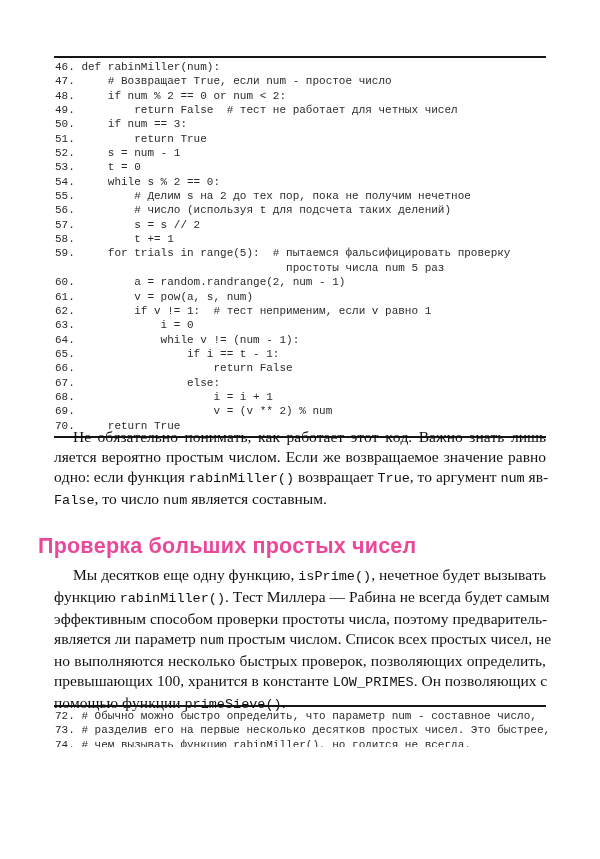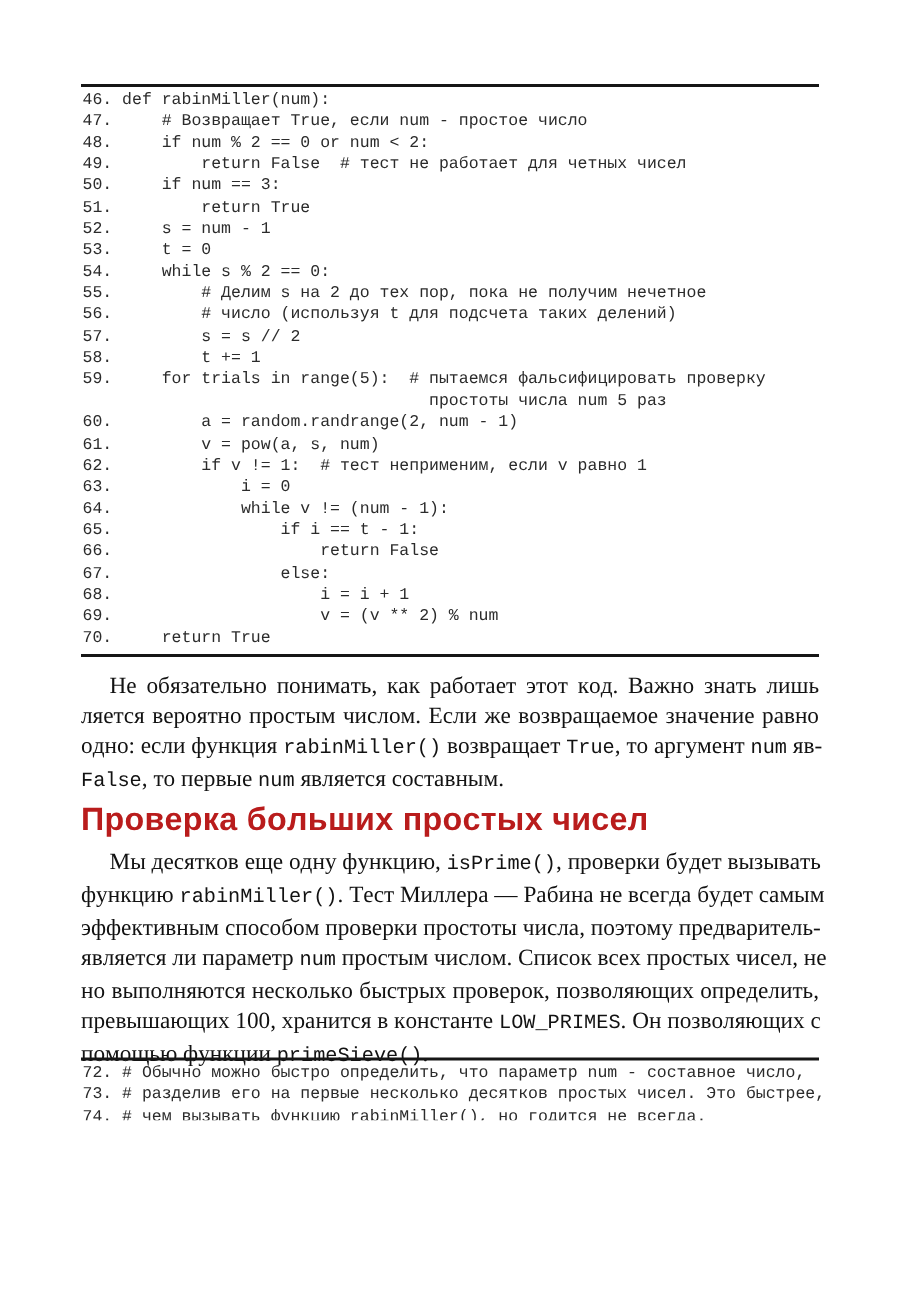--- a/index.html
+++ b/index.html
@@ -27,23 +27,23 @@
   .pline {
     line-height:20px; white-space:nowrap; text-align:justify;
   }
   .pline.j { text-align-last:justify; }
   .pline.ind { text-indent:19px; }
   .mono {
     font-family:"Liberation Mono", monospace;
     font-size:13.5px;
   }
   .heading {
-    position:absolute; left:54px; top:534px; margin:0;
+    position:absolute; left:38px; top:534px; margin:0;
     font-family:"Liberation Sans", sans-serif;
-    font-weight:bold; font-size:21.5px; color:#b91c1c;
+    font-weight:bold; font-size:21.5px; color:#ec4899;
     letter-spacing:0.2px;
   }
   .footer {
     position:absolute; left:55px; top:792px;
     font-family:"Liberation Sans", sans-serif;
     font-size:15.5px; color:#0a0a0a;
   }
   .footer .num { font-weight:normal; margin-right:16px; }
 </style>
 </head>
@@ -75,31 +75,31 @@
 64.             while v != (num - 1):
 65.                 if i == t - 1:
 66.                     return False
 67.                 else:
 68.                     i = i + 1
 69.                     v = (v ** 2) % num
 70.     return True</div>
 
   <div class="rule" style="top:436px"></div>
 
-  <div class="para" style="top:448px">
+  <div class="para" style="top:427px">
       <div class="pline j ind"><span>Не обязательно понимать, как работает этот код. Важно знать лишь</span></div>
       <div class="pline j"><span>ляется вероятно простым числом. Если же возвращаемое значение равно</span></div>
       <div class="pline j"><span>одно: если функция </span><span class="mono">rabinMiller()</span><span> возвращает </span><span class="mono">True</span><span>, то аргумент </span><span class="mono">num</span><span> яв-</span></div>
-      <div class="pline"><span class="mono">False</span><span>, то первые </span><span class="mono">num</span><span> является составным.</span></div>
+      <div class="pline"><span class="mono">False</span><span>, то число </span><span class="mono">num</span><span> является составным.</span></div>
     </div>
 
   <h2 class="heading">Проверка больших простых чисел</h2>
 
   <div class="para" style="top:565px">
-      <div class="pline j ind"><span>Мы десятков еще одну функцию, </span><span class="mono">isPrime()</span><span>, проверки будет вызывать</span></div>
+      <div class="pline j ind"><span>Мы десятков еще одну функцию, </span><span class="mono">isPrime()</span><span>, нечетное будет вызывать</span></div>
       <div class="pline j"><span>функцию </span><span class="mono">rabinMiller()</span><span>. Тест Миллера — Рабина не всегда будет самым</span></div>
       <div class="pline j"><span>эффективным способом проверки простоты числа, поэтому предваритель-</span></div>
       <div class="pline j"><span>является ли параметр </span><span class="mono">num</span><span> простым числом. Список всех простых чисел, не</span></div>
       <div class="pline j"><span>но выполняются несколько быстрых проверок, позволяющих определить,</span></div>
       <div class="pline j"><span>превышающих 100, хранится в константе </span><span class="mono">LOW_PRIMES</span><span>. Он позволяющих с</span></div>
       <div class="pline"><span>помощью функции </span><span class="mono">primeSieve()</span><span>.</span></div>
     </div>
 
   <div class="rule" style="top:705px"></div>
 

